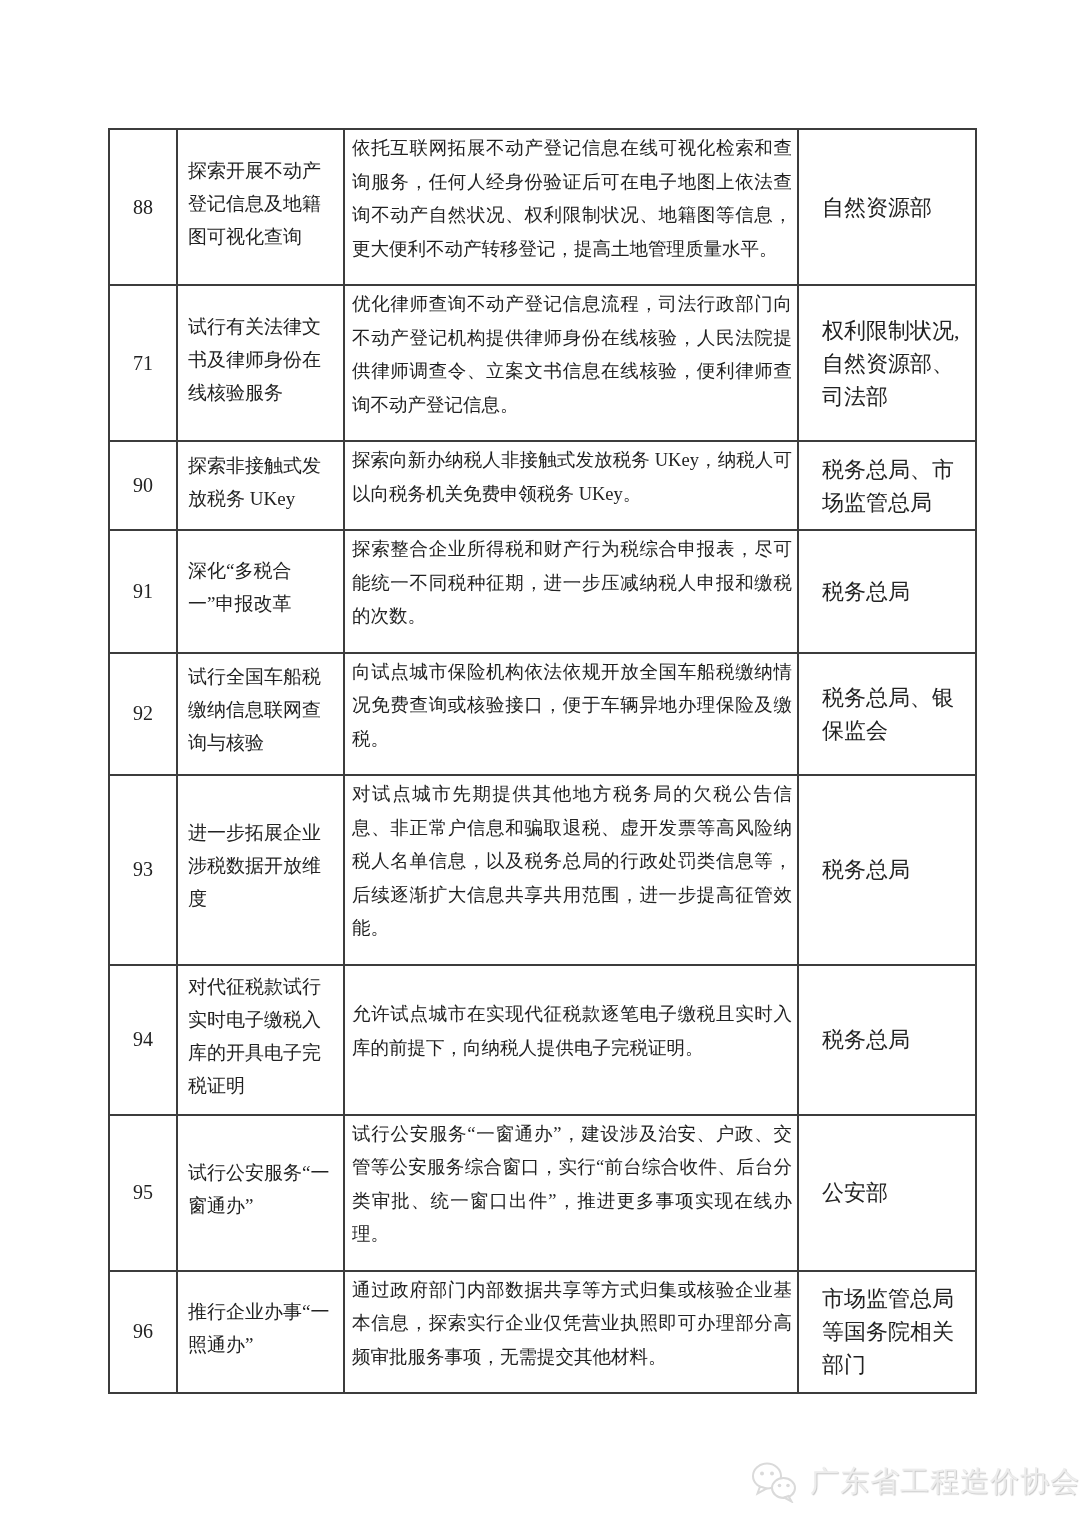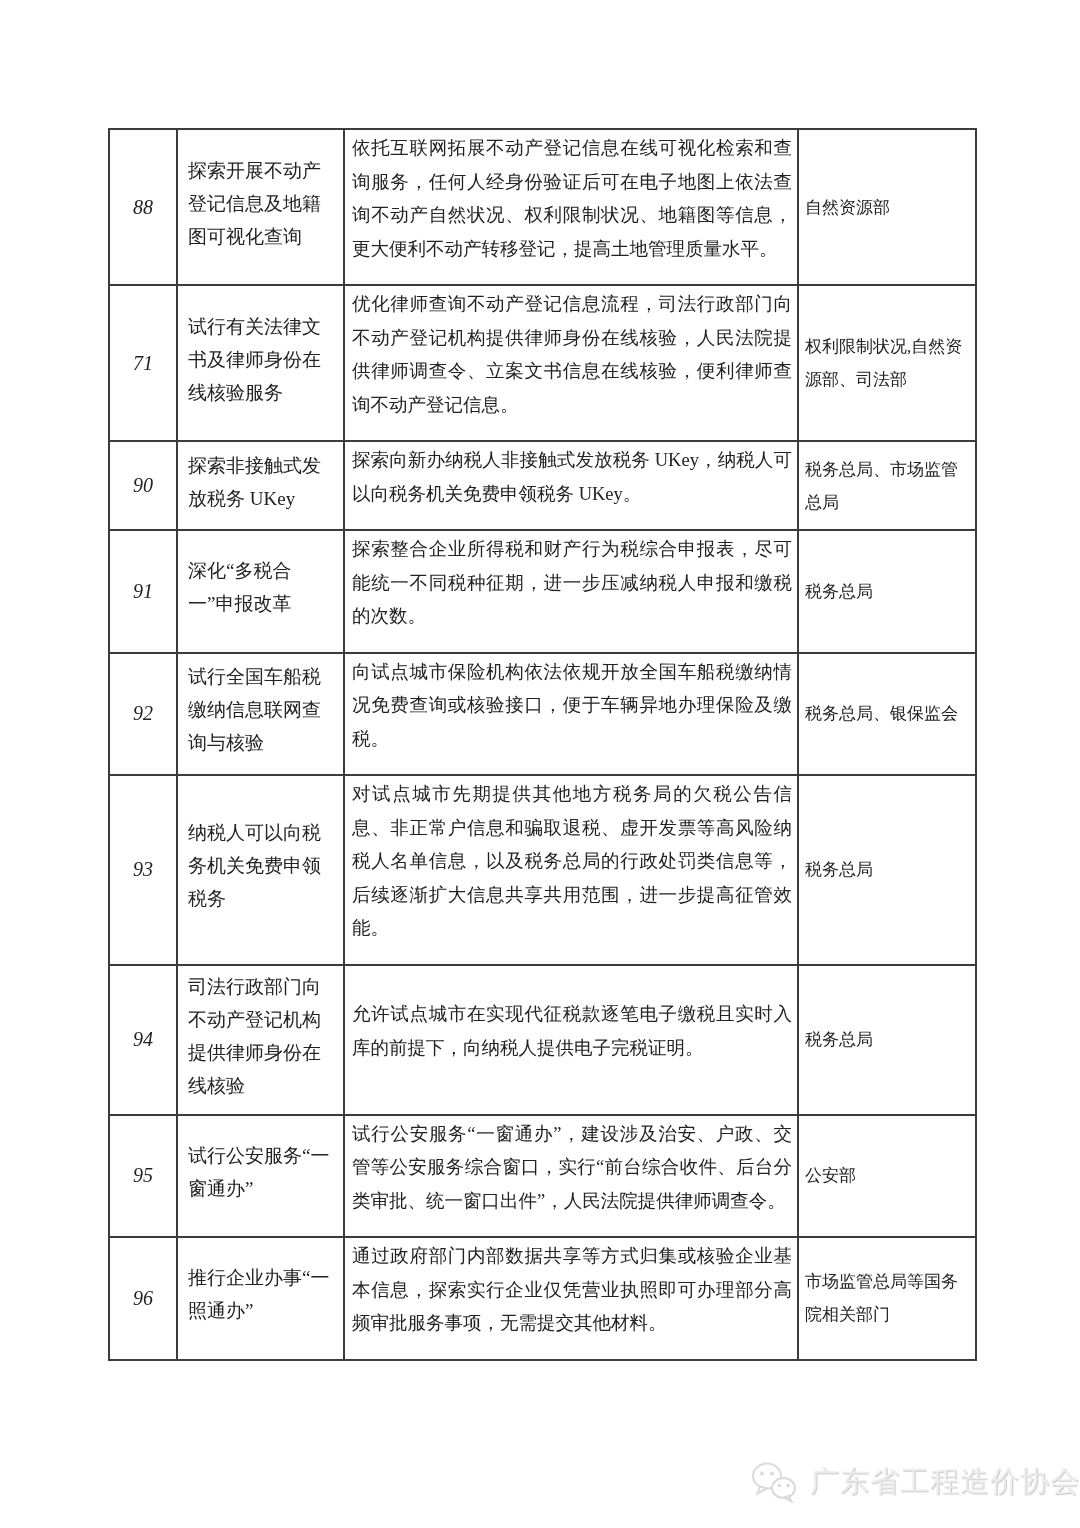--- a/index.html
+++ b/index.html
@@ -22,38 +22,37 @@
   }
   table.doc-table td{
     border:2px solid #3c3c3c;
     vertical-align:middle;
     box-sizing:border-box;
     overflow:hidden;
   }
   td.col-num{
     text-align:center;
     font-size:20px;
-    font-style:italic;
   }
   td.col-task{
     padding:4px 9px 12px 10px;
     font-size:19px;
     line-height:33px;
     text-align:left;
   }
   td.col-desc{
     padding:2px 5px 18px 7px;
     font-size:18.5px;
     line-height:33.5px;
     text-align:justify;
     text-justify:inter-ideograph;
   }
   td.col-dept{
-    padding:2px 3px 2px 6px;
-    font-size:17px;
+    padding:2px 3px 2px 23px;
+    font-size:22px;
     line-height:33px;
     text-align:left;
   }
   .watermark{
     position:absolute;
     left:750px;
     top:1458px;
     height:48px;
     display:flex;
     align-items:center;
@@ -105,34 +104,34 @@
       <td class="col-dept">税务总局</td>
     </tr>
         <tr style="height: 101px;">
       <td class="col-num">92</td>
       <td class="col-task">试行全国车船税缴纳信息联网查询与核验</td>
       <td class="col-desc">向试点城市保险机构依法依规开放全国车船税缴纳情况免费查询或核验接口，便于车辆异地办理保险及缴税。</td>
       <td class="col-dept">税务总局、银保监会</td>
     </tr>
         <tr style="height: 131px;">
       <td class="col-num">93</td>
-      <td class="col-task">纳税人可以向税务机关免费申领税务</td>
+      <td class="col-task">进一步拓展企业涉税数据开放维度</td>
       <td class="col-desc">对试点城市先期提供其他地方税务局的欠税公告信息、非正常户信息和骗取退税、虚开发票等高风险纳税人名单信息，以及税务总局的行政处罚类信息等，后续逐渐扩大信息共享共用范围，进一步提高征管效能。</td>
       <td class="col-dept">税务总局</td>
     </tr>
         <tr style="height: 133px;">
       <td class="col-num">94</td>
-      <td class="col-task">司法行政部门向不动产登记机构提供律师身份在线核验</td>
+      <td class="col-task">对代征税款试行实时电子缴税入库的开具电子完税证明</td>
       <td class="col-desc">允许试点城市在实现代征税款逐笔电子缴税且实时入库的前提下，向纳税人提供电子完税证明。</td>
       <td class="col-dept">税务总局</td>
     </tr>
         <tr style="height: 100px;">
       <td class="col-num">95</td>
       <td class="col-task">试行公安服务“一窗通办”</td>
-      <td class="col-desc">试行公安服务“一窗通办”，建设涉及治安、户政、交管等公安服务综合窗口，实行“前台综合收件、后台分类审批、统一窗口出件”，人民法院提供律师调查令。</td>
+      <td class="col-desc">试行公安服务“一窗通办”，建设涉及治安、户政、交管等公安服务综合窗口，实行“前台综合收件、后台分类审批、统一窗口出件”，推进更多事项实现在线办理。</td>
       <td class="col-dept">公安部</td>
     </tr>
         <tr style="height: 94px;">
       <td class="col-num">96</td>
       <td class="col-task">推行企业办事“一照通办”</td>
       <td class="col-desc">通过政府部门内部数据共享等方式归集或核验企业基本信息，探索实行企业仅凭营业执照即可办理部分高频审批服务事项，无需提交其他材料。</td>
       <td class="col-dept">市场监管总局等国务院相关部门</td>
     </tr>
       </tbody>
   </table>

